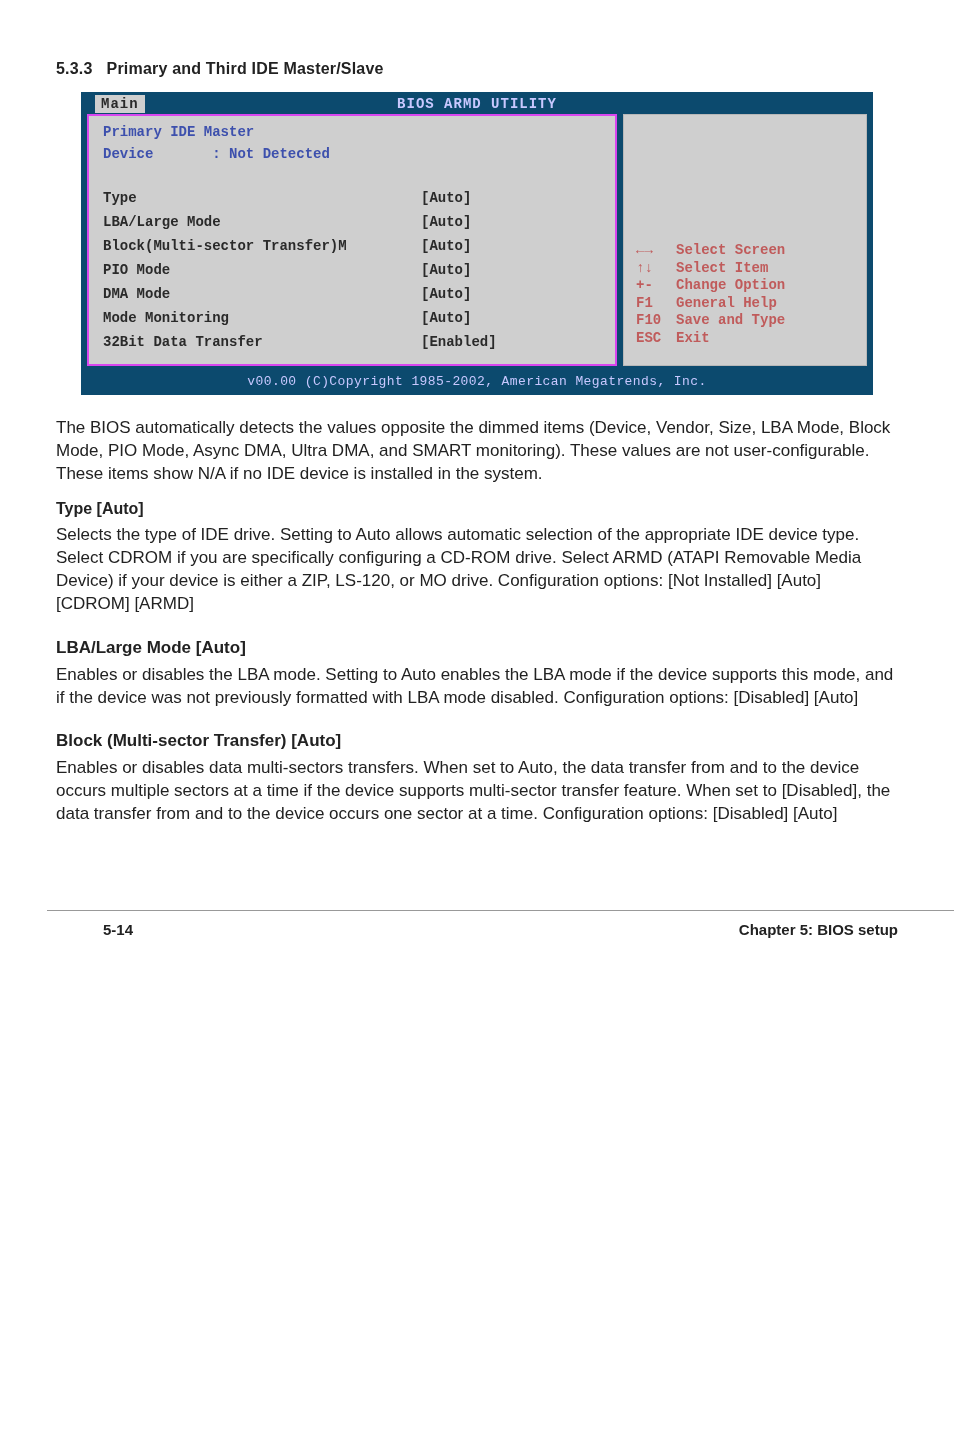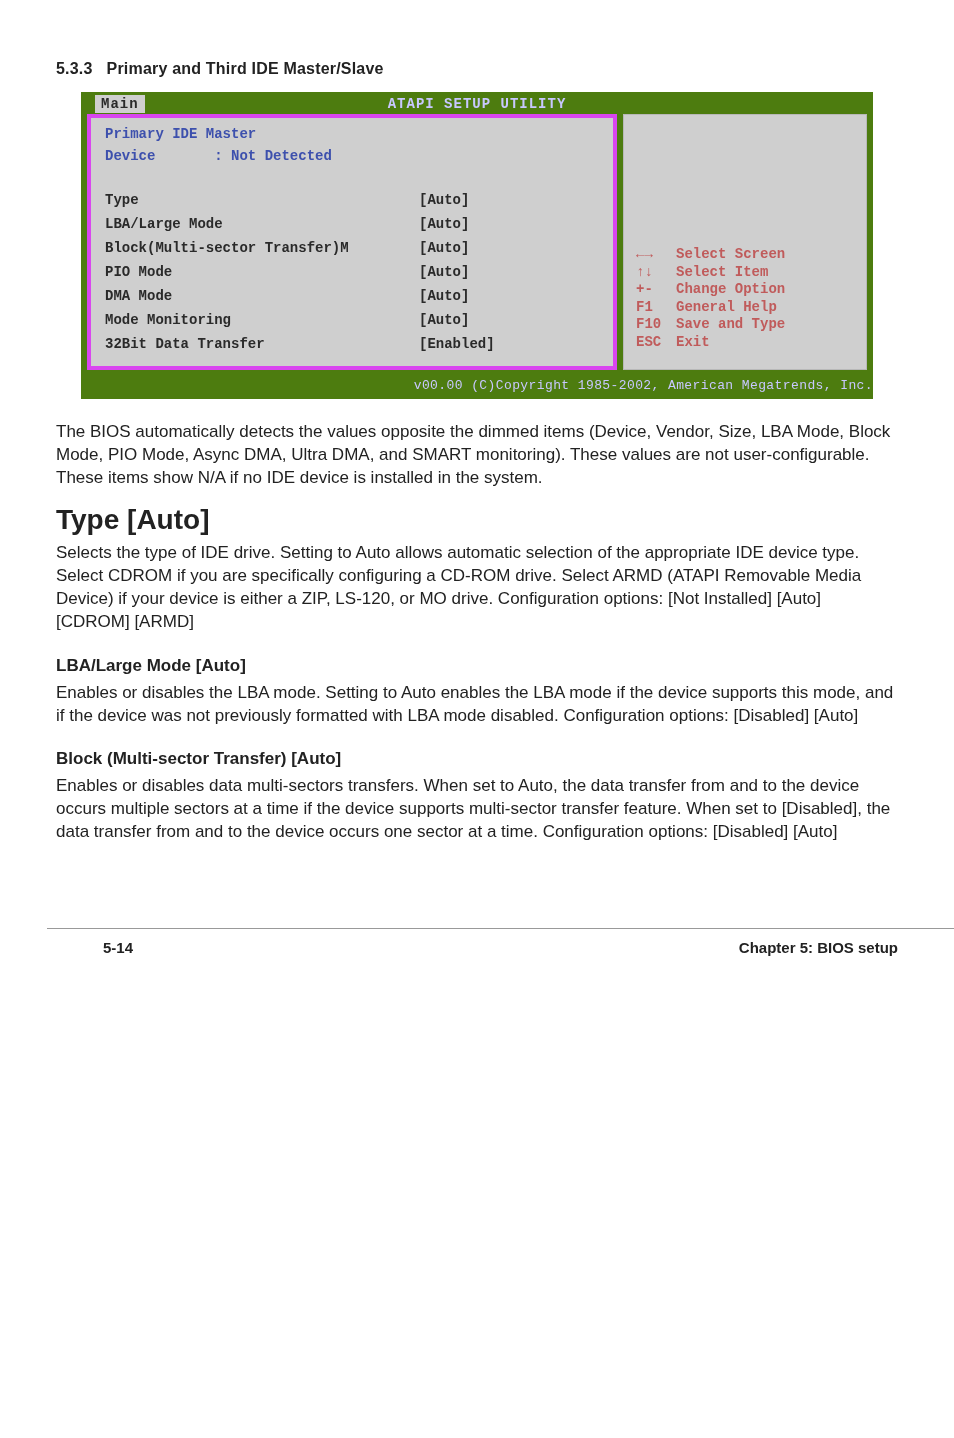--- a/index.html
+++ b/index.html
@@ -18,36 +18,36 @@
     font-weight: bold;
     margin: 0 0 6px 0;
     letter-spacing: 0.2px;
   }
   p.lead, p.body {
     font-size: 17px;
     line-height: 1.35;
     margin: 6px 0 14px 0;
   }
   h2.sub {
-    font-size: 28px;
+    font-size: 16px;
     font-weight: bold;
     margin: 10px 0 4px 0;
   }
   h3.sub {
     font-size: 17px;
     font-weight: bold;
     margin: 22px 0 4px 0;
   }
 
   
   .bios {
     width: 100%;
     max-width: 792px;
     margin: 14px auto 22px auto;
-    background: #4d7c0f;
+    background: #0c4a6e;
     color: #fff;
     font-family: "Courier New", monospace;
     font-size: 14px;
     box-sizing: border-box;
   }
   .bios-title {
     text-align: center;
     color: #c8c8ff;
     font-weight: bold;
     letter-spacing: 1px;
@@ -67,35 +67,35 @@
     display: flex;
     padding: 0 6px 6px 6px;
     gap: 6px;
   }
   .bios-left {
     flex: 1;
     background: #cfcfcf;
     color: #2a2a2a;
     padding: 8px 14px 14px 14px;
     font-weight: bold;
-    border: 4px solid #d946ef;
+    border: 2px solid #d946ef;
   }
   .bios-right {
     width: 220px;
     background: #cfcfcf;
     border: 1px solid #b8b8b8;
     padding: 8px 10px 14px 12px;
     position: relative;
   }
   .bios-right .content {
     position: absolute;
     bottom: 18px;
   }
   .bios-footer {
-    text-align: right;
+    text-align: center;
     color: #c8c8ff;
     padding: 2px 0 6px 0;
     font-size: 13px;
     letter-spacing: 0.4px;
   }
   .row { display: flex; margin-top: 8px; }
   .row .lbl { flex: 1; }
   .row .val { width: 180px; }
   .rrow { display: flex; line-height: 1.25; }
   .rrow .k { width: 40px; color: #c05b5b; font-weight: bold; }
@@ -124,21 +124,21 @@
 
   <h1 class="section-num">
     <span>5.3.3</span>&nbsp;&nbsp;
     <span>Primary and Third IDE Master/Slave</span>
   </h1>
 
 
   <div class="bios">
     <div class="bios-title">
       <span class="bios-tab">Main</span>
-      <span>ATAPI SETUP UTILITY</span>
+      <span>BIOS ARMD UTILITY</span>
     </div>
     <div class="bios-inner">
       <div class="bios-left">
         <div class="panel-title">Primary IDE Master</div>
         <div class="device-line">
           <span>Device</span>
           &nbsp;&nbsp;&nbsp;&nbsp;&nbsp;
           <span>: Not Detected</span>
         </div>
         <div class="spacer-small"></div>

